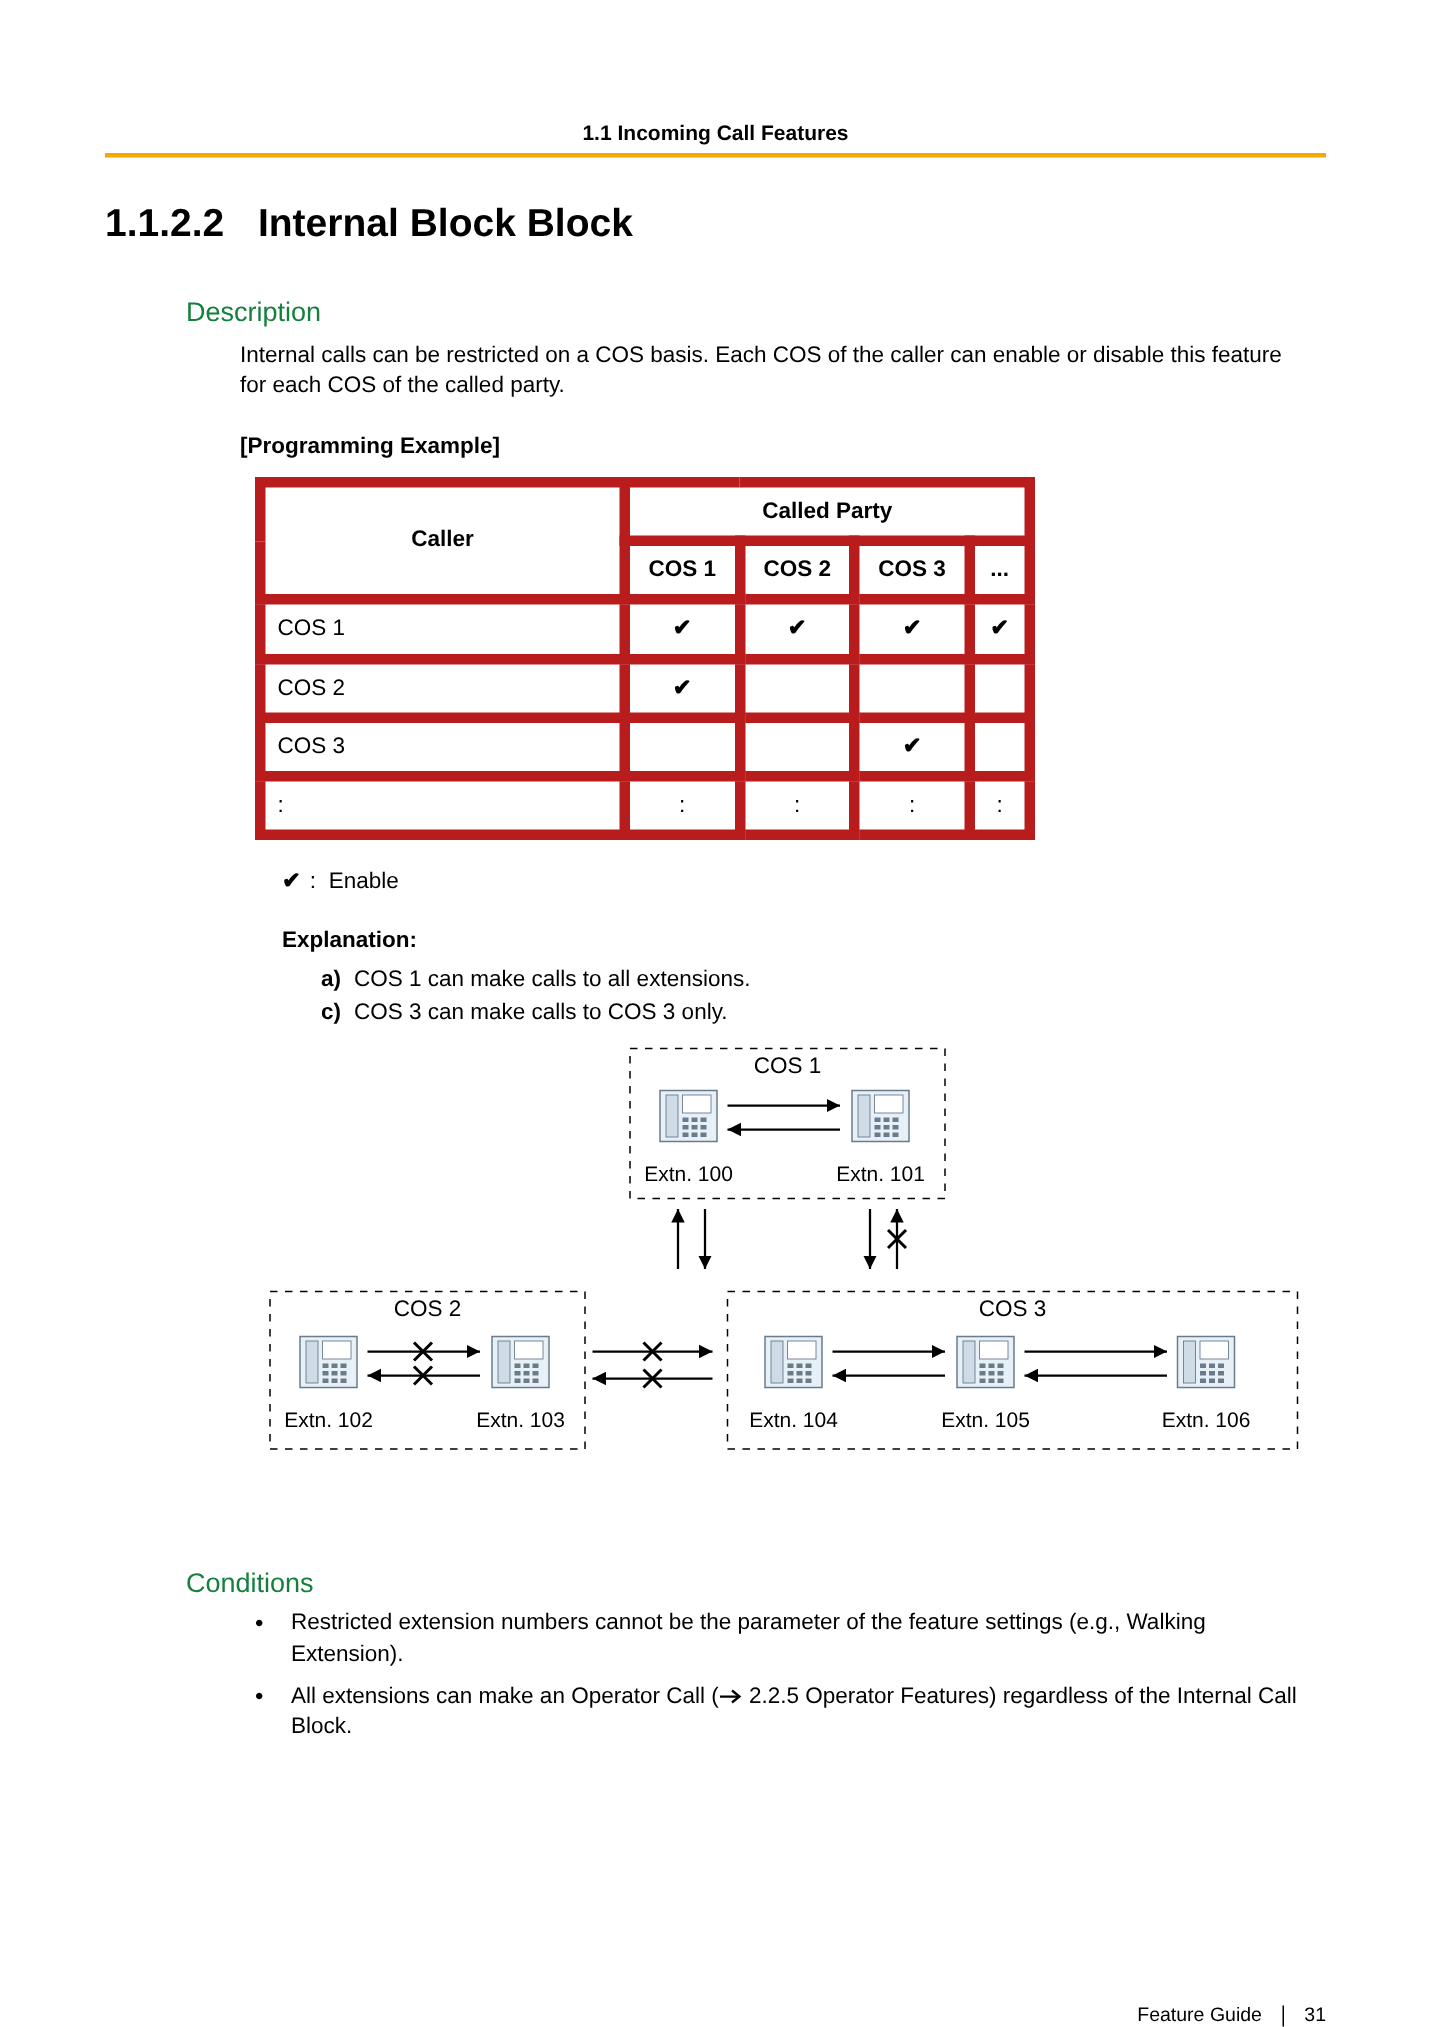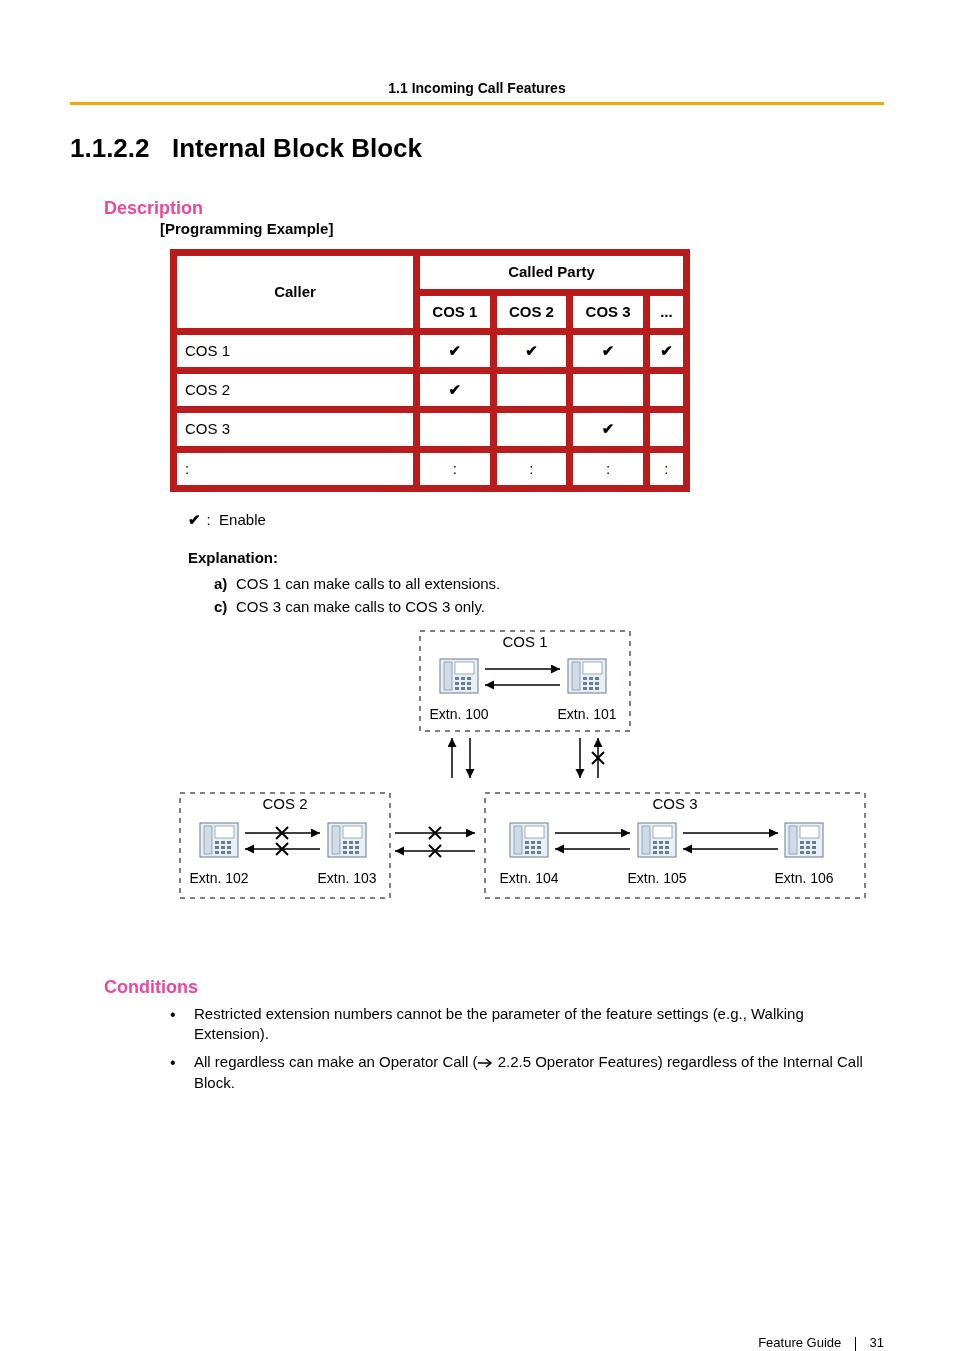--- a/index.html
+++ b/index.html
@@ -30,25 +30,25 @@
     font-size: 26px;
     font-weight: bold;
     margin-right: 18px;
   }
   .sec-title {
     display: inline-block;
     font-size: 26px;
     font-weight: bold;
   }
   .subhead {
-    color: #ec4899;
-    font-weight: bold;
+    color: #15803d;
+    font-weight: normal;
     font-size: 18px;
     margin-top: 34px;
-    margin-left: 34px;
+    margin-left: 54px;
   }
   .body-block {
     margin-left: 90px;
     margin-right: 10px;
     font-size: 15px;
     line-height: 1.35;
   }
   .body-block p {
     margin: 8px 0 20px 0;
   }
@@ -147,20 +147,21 @@
   <div class="header-right">1.1 Incoming Call Features</div>
   <div class="header-rule"></div>
 
   <div>
     <span class="sec-number">1.1.2.2</span>
     <span class="sec-title">Internal Block Block</span>
   </div>
 
   <div class="subhead">Description</div>
   <div class="body-block">
+    <p>Internal calls can be restricted on a COS basis. Each COS of the caller can enable or disable this feature for each COS of the called party.</p>
     <div class="prog-example">[Programming Example]</div>
 
     <table class="cos">
       <tbody>
           <tr>
         <th rowspan="2" class="caller">Caller</th>
         <th colspan="4">Called Party</th>
       </tr>
       <tr>
         <th>COS 1</th>
@@ -288,21 +289,21 @@
 
   </div>
 
   <div class="subhead">Conditions</div>
   <div class="cond-list">
     <ul>
       <li>
         <span>Restricted extension numbers cannot be the parameter of the feature settings (e.g., Walking Extension).</span>
       </li>
       <li>
-        <span>All regardless can make an Operator Call (</span><svg class="arrow-inline" width="16" height="10" viewBox="0 0 16 10">
+        <span>All extensions can make an Operator Call (</span><svg class="arrow-inline" width="16" height="10" viewBox="0 0 16 10">
             <line x1="1" y1="5" x2="13" y2="5" stroke="#000" stroke-width="1.5"></line>
             <path d="M9,1 L14,5 L9,9" fill="none" stroke="#000" stroke-width="1.5"></path>
           </svg><span> 2.2.5 Operator Features</span><span>) regardless of the Internal Call Block.</span>
       </li>
     </ul>
   </div>
 
   <div class="footer">
     <span>Feature Guide</span>
     <span class="sep"></span>

